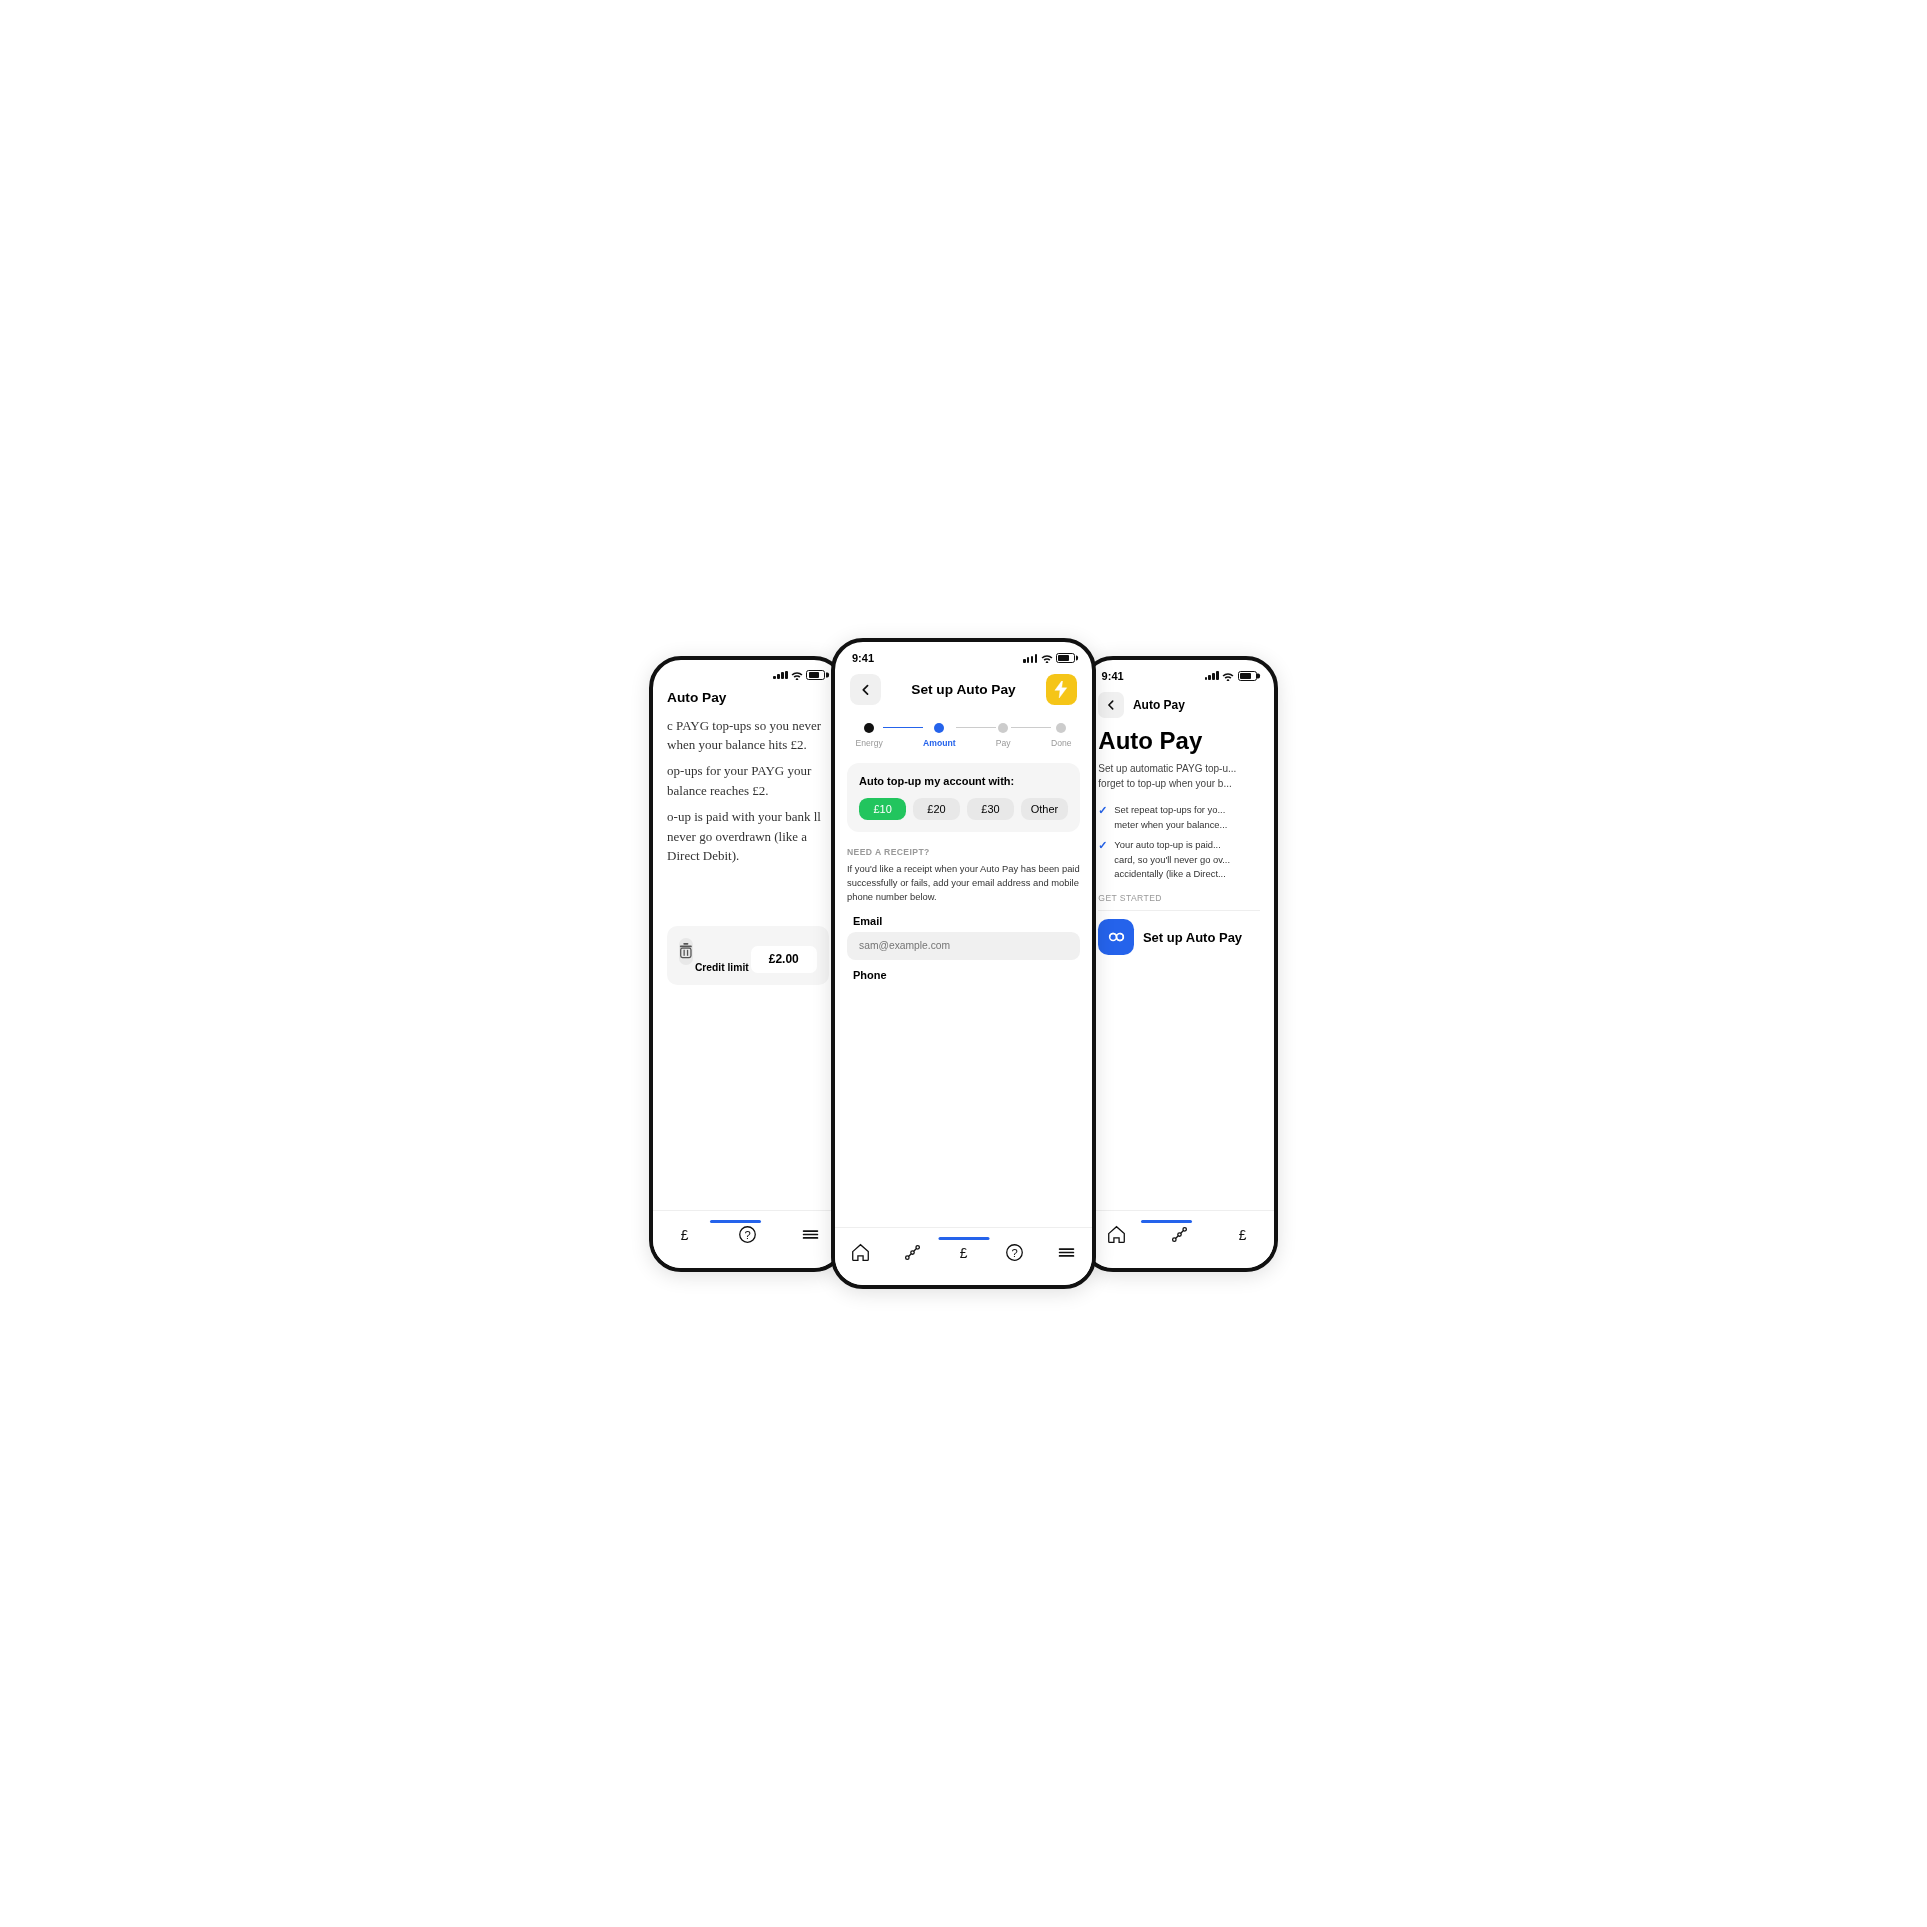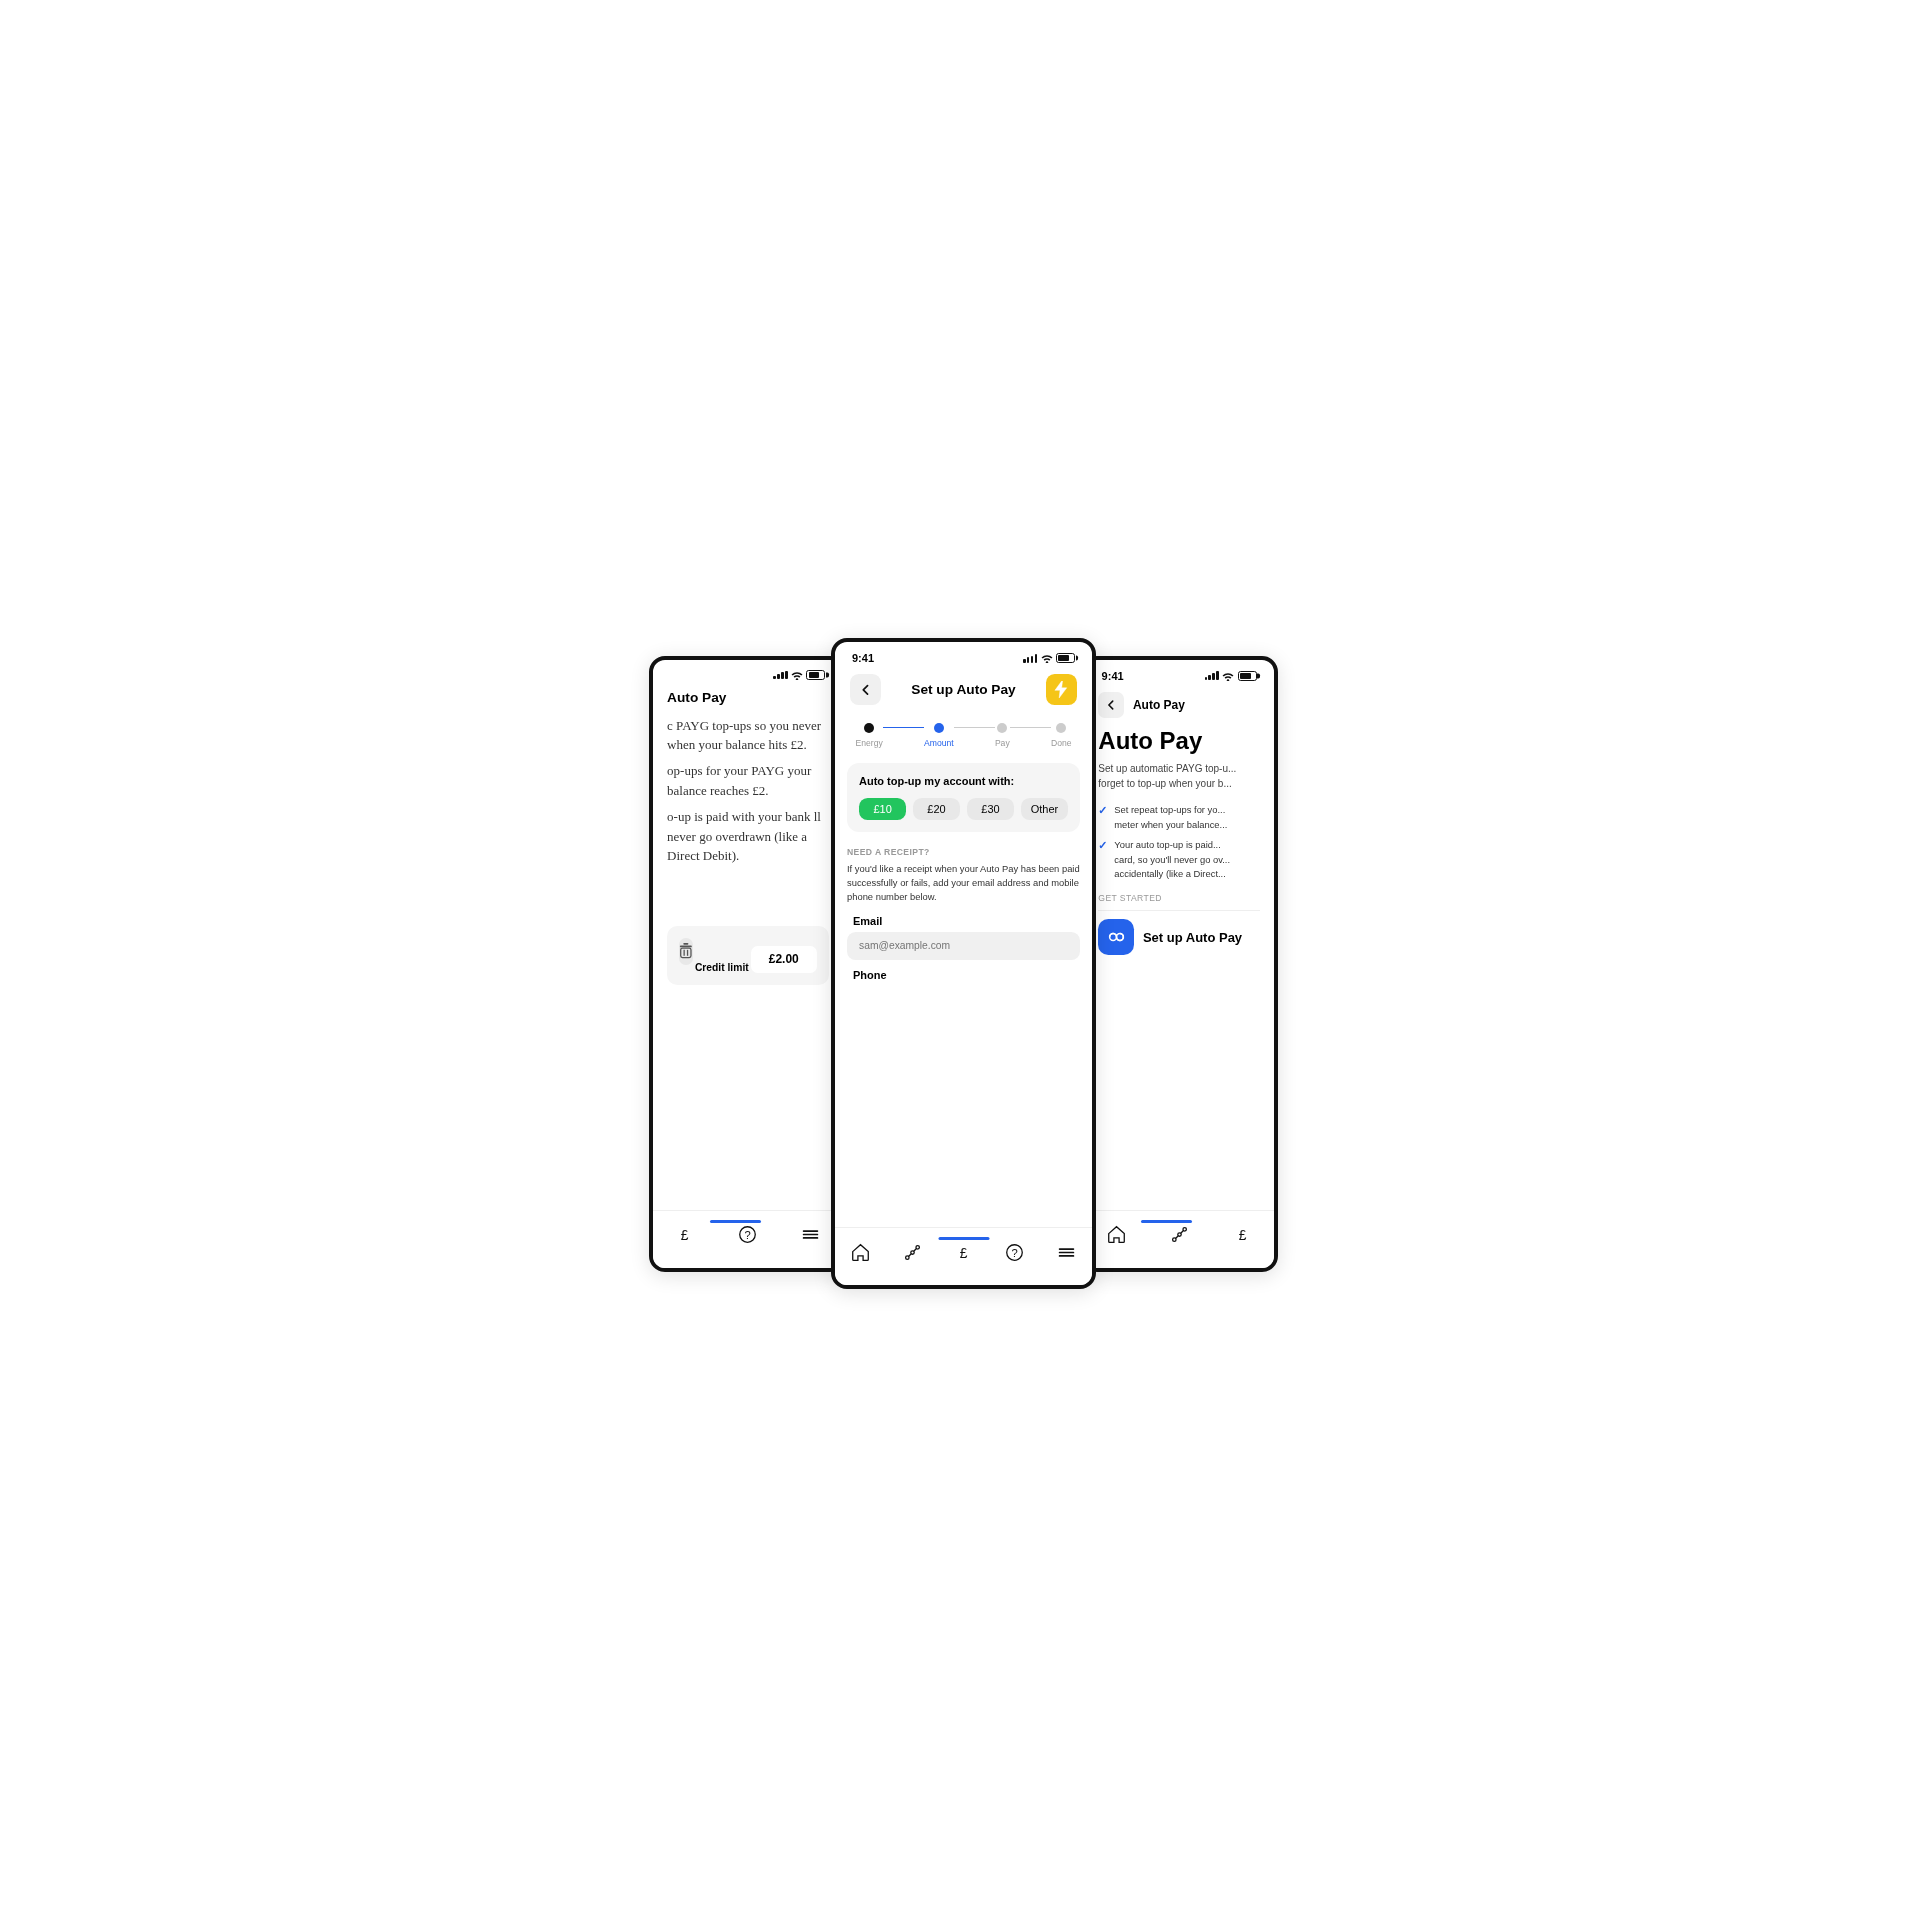--- a/index.html
+++ b/index.html
@@ -16,21 +16,21 @@
       height: 770px;
       display: flex;
       align-items: center;
       justify-content: center;
       gap: 0px;
       position: relative;
     }
     
     .phone {
       background: #fff;
-      border-radius: 16px;
+      border-radius: 32px;
       border: 4.3px solid #111;
       position: relative;
       overflow: hidden;
       box-shadow: 0 3.4px 20.5px rgba(0,0,0,0.12);
     }
     .phone.left {
       width: 197px;
       height: 616px;
       z-index: 1;
     }
@@ -193,21 +193,21 @@
       background: #ccc;
       margin-bottom: 5.1px;
     }
     .step-dot.active { background: #2563eb; }
     .step-dot.completed { background: #111; }
     .step-label {
       font-size: 8.6px;
       color: #999;
       font-weight: 500;
     }
-    .step-label.active { color: #2563eb; font-weight: 400; }
+    .step-label.active { color: #2563eb; font-weight: 700; }
     .step-connector {
       flex: 1;
       height: 1.7px;
       background: #ccc;
       margin-bottom: 15.4px;
     }
     .step-connector.completed { background: #2563eb; }
 
     
     .card {

